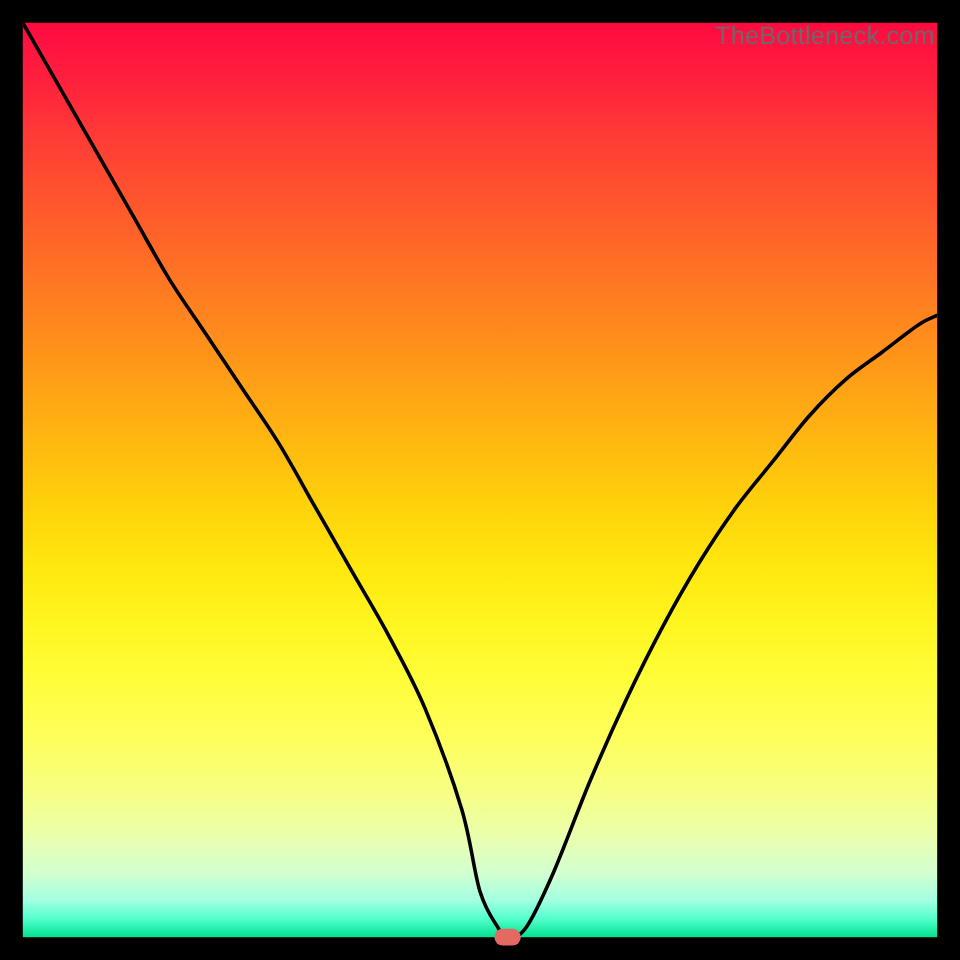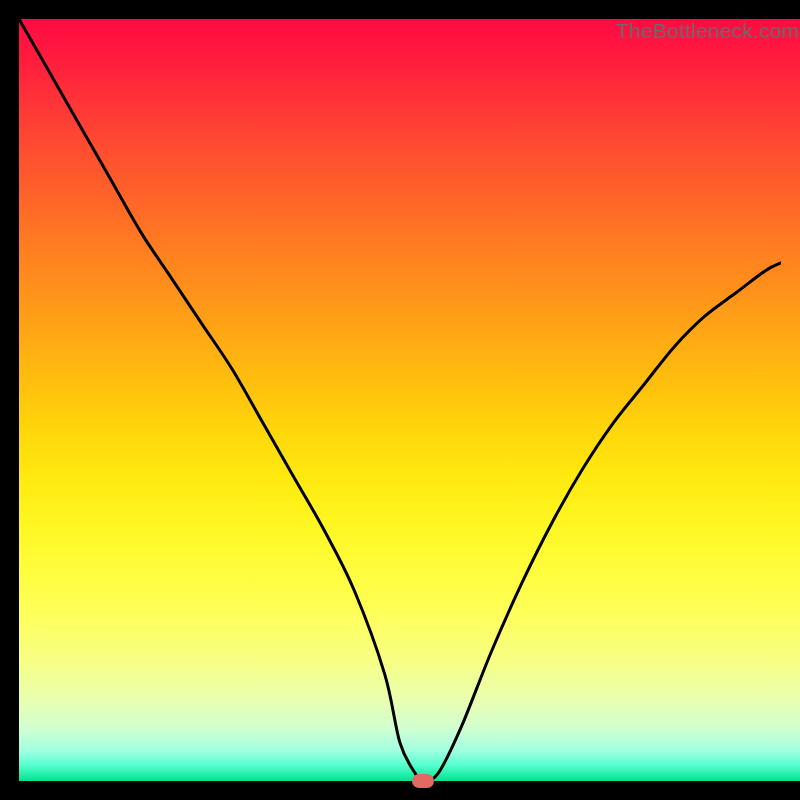--- a/index.html
+++ b/index.html
@@ -39,21 +39,20 @@
       #fff621 66%,
       #fffd3b 72%,
       #feff5a 78%,
       #f7ff82 84%,
       #eaffad 89%,
       #d2ffd0 93%,
       #a2ffe2 96%,
       #52ffcd 98%,
       #00e28e 100%
     );
-    padding-left: 20px;
   }
   .watermark {
     position: absolute;
     top: 0px;
     right: 2px;
     color: #6a6a6a;
     font-size: 21px;
     font-weight: 400;
     letter-spacing: 0.2px;
     user-select: none;

